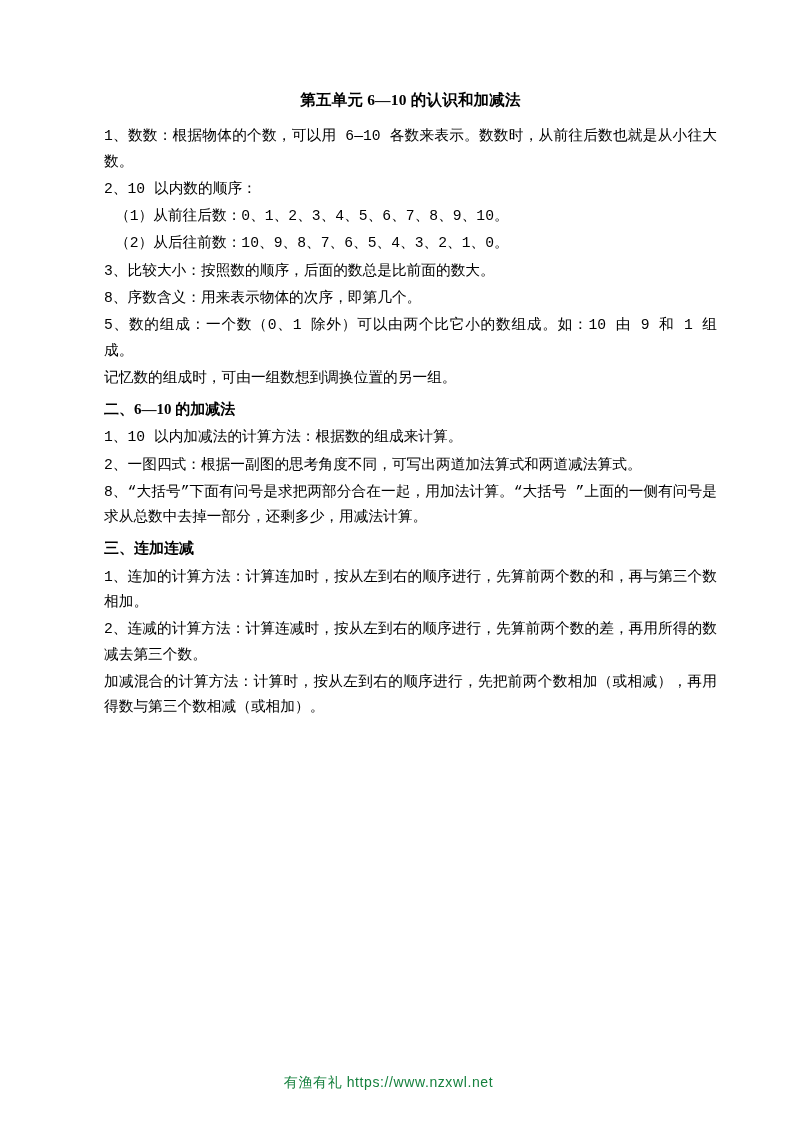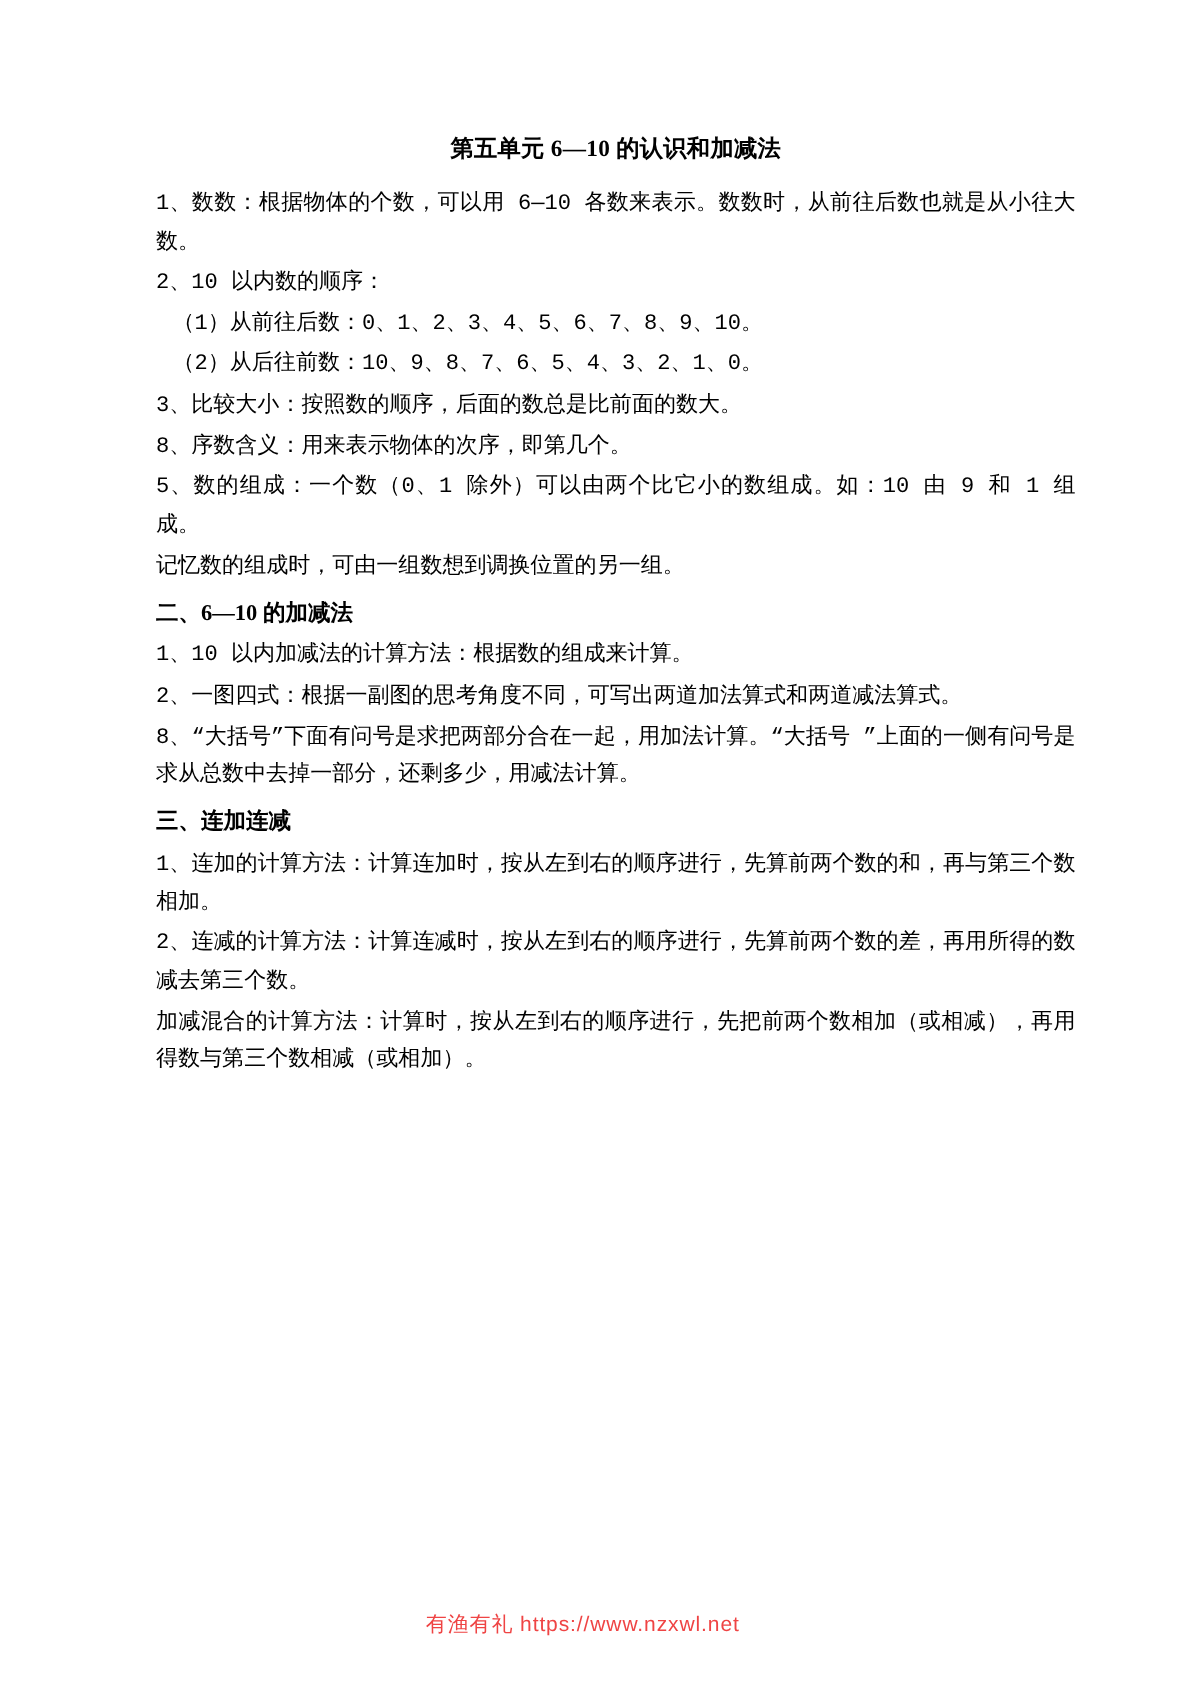--- a/index.html
+++ b/index.html
@@ -47,21 +47,21 @@
     text-indent: 0;
     padding-left: 11px;
   }
   .footer {
     position: absolute;
     left: 0;
     right: 16px;
     bottom: 30px;
     text-align: center;
     font-size: 14px;
-    color: #ef4444;
+    color: #15803d;
     letter-spacing: 0.6px;
     font-family: "Liberation Sans", sans-serif;
   }
 </style>
 </head>
 <body>
 
 <div class="page">
 
   <h1 class="doc-title">第五单元   6—10 的认识和加减法</h1>

